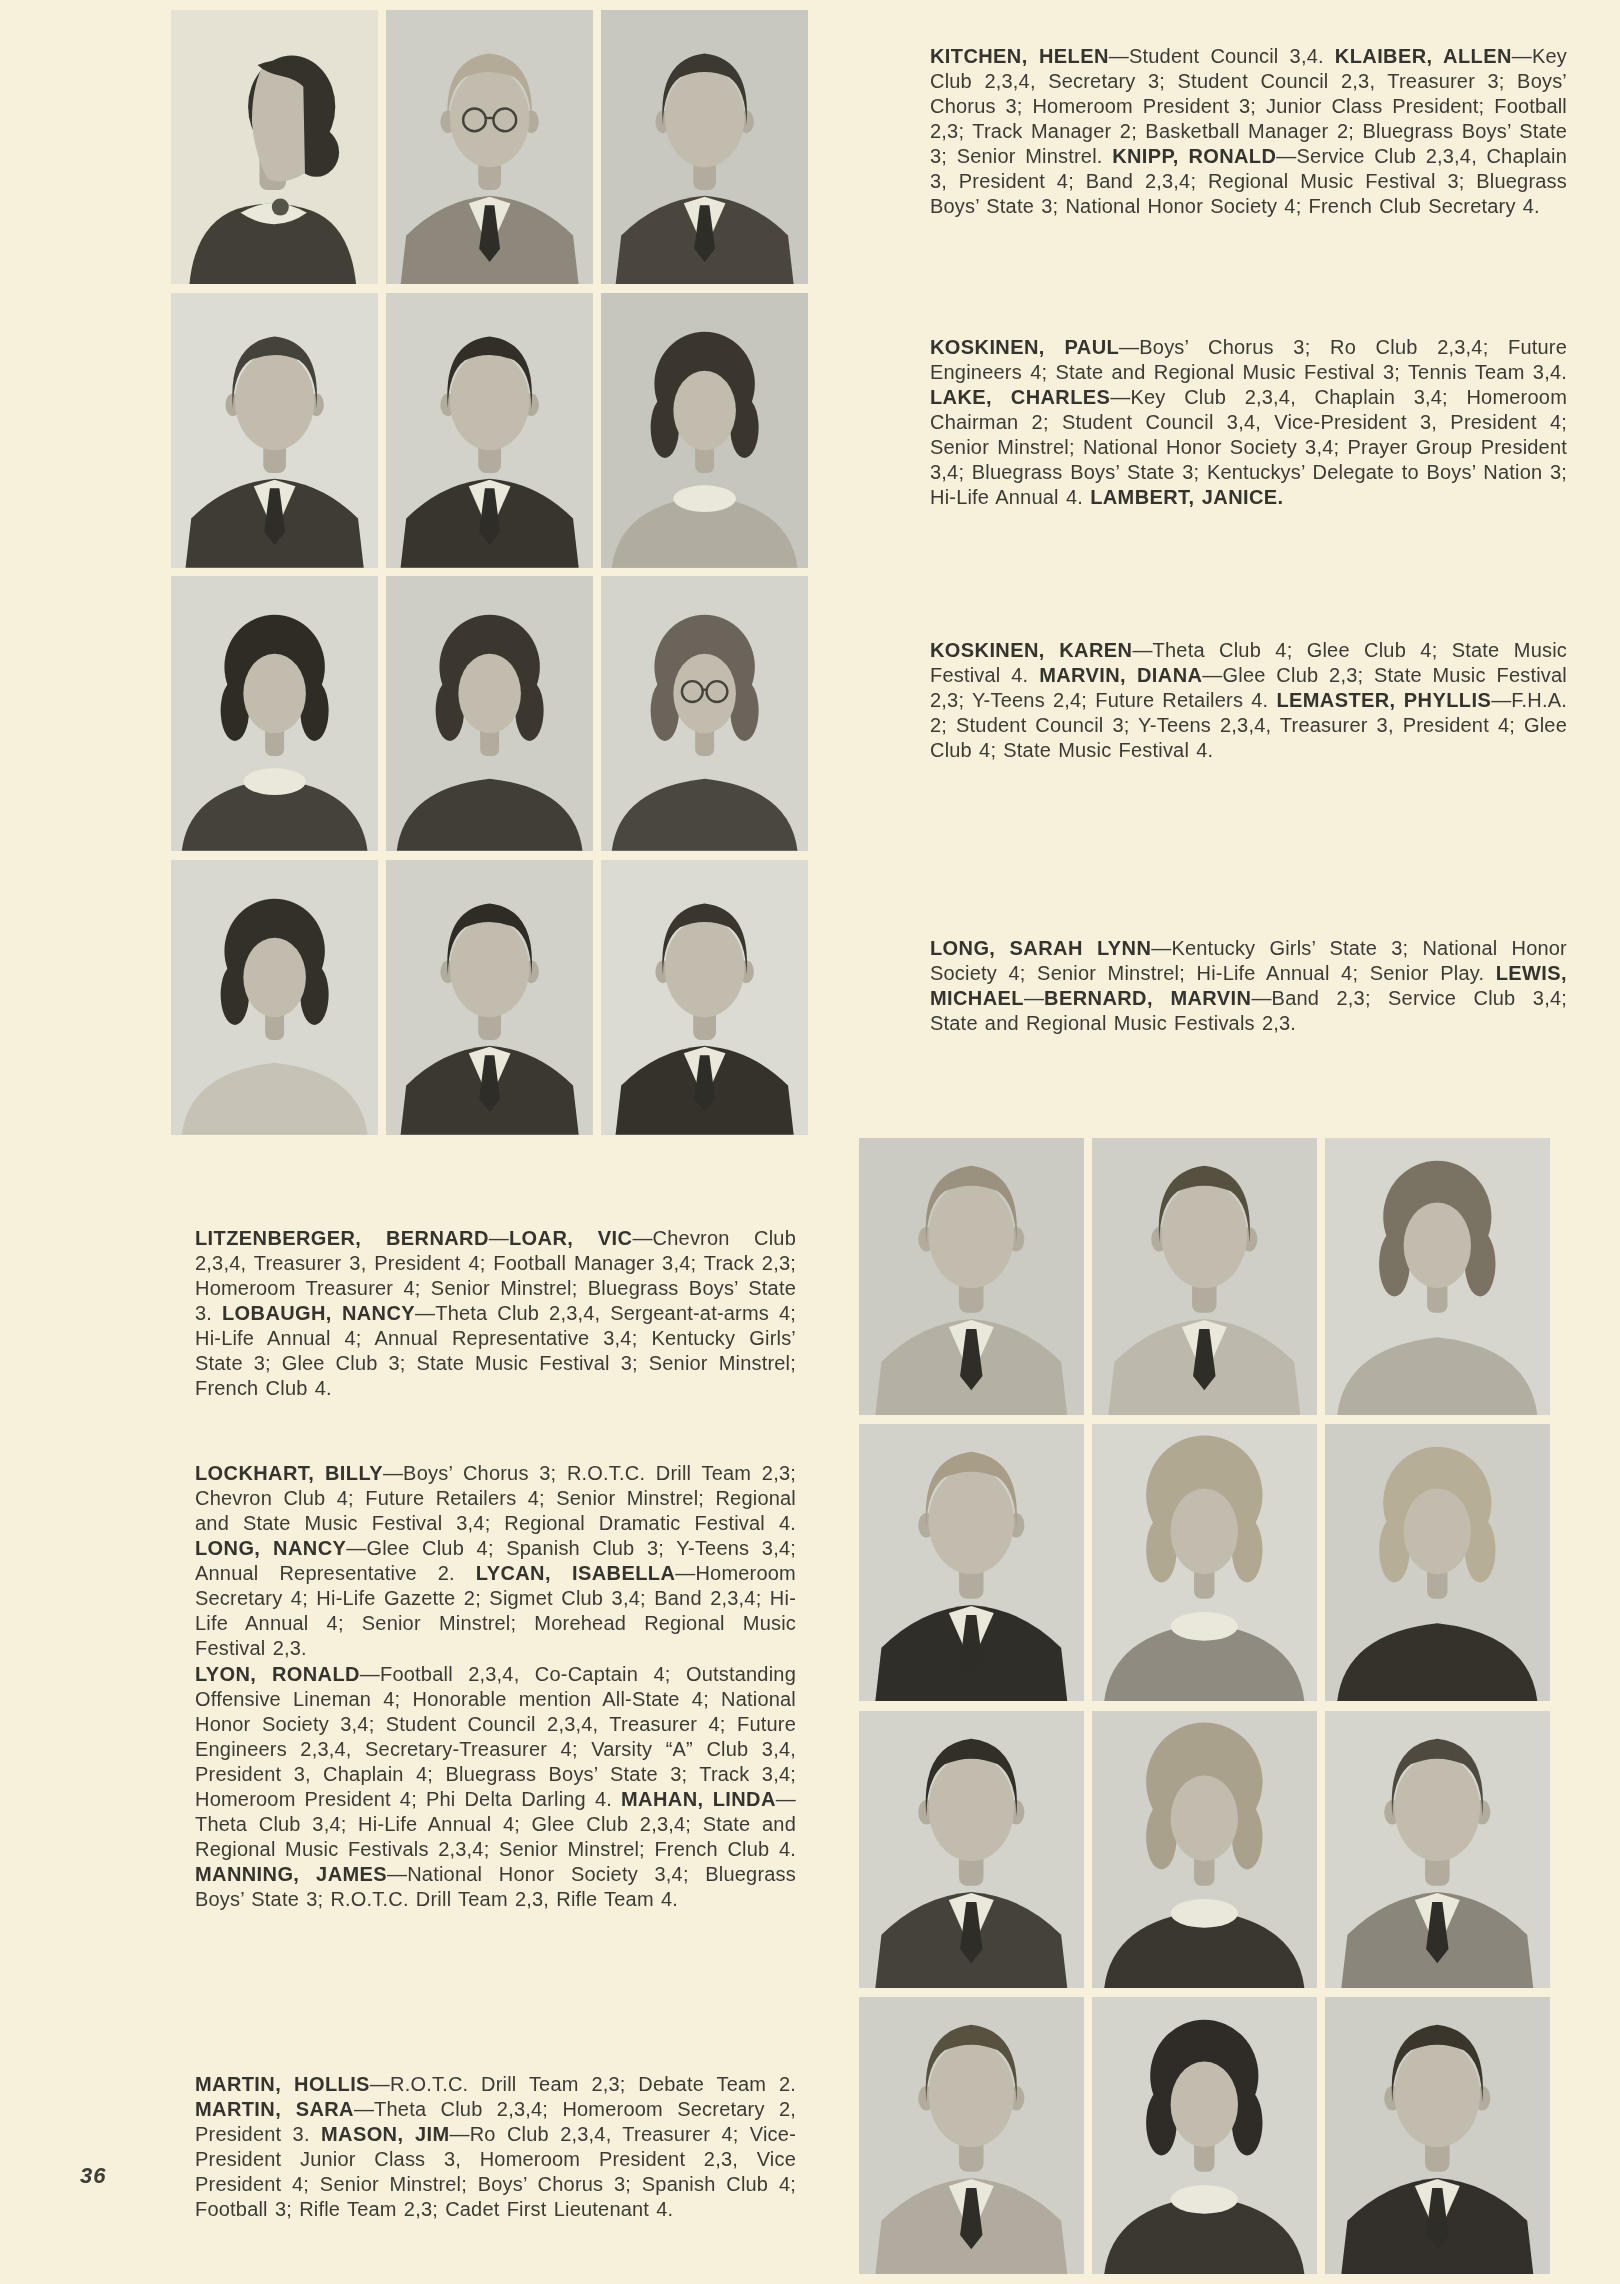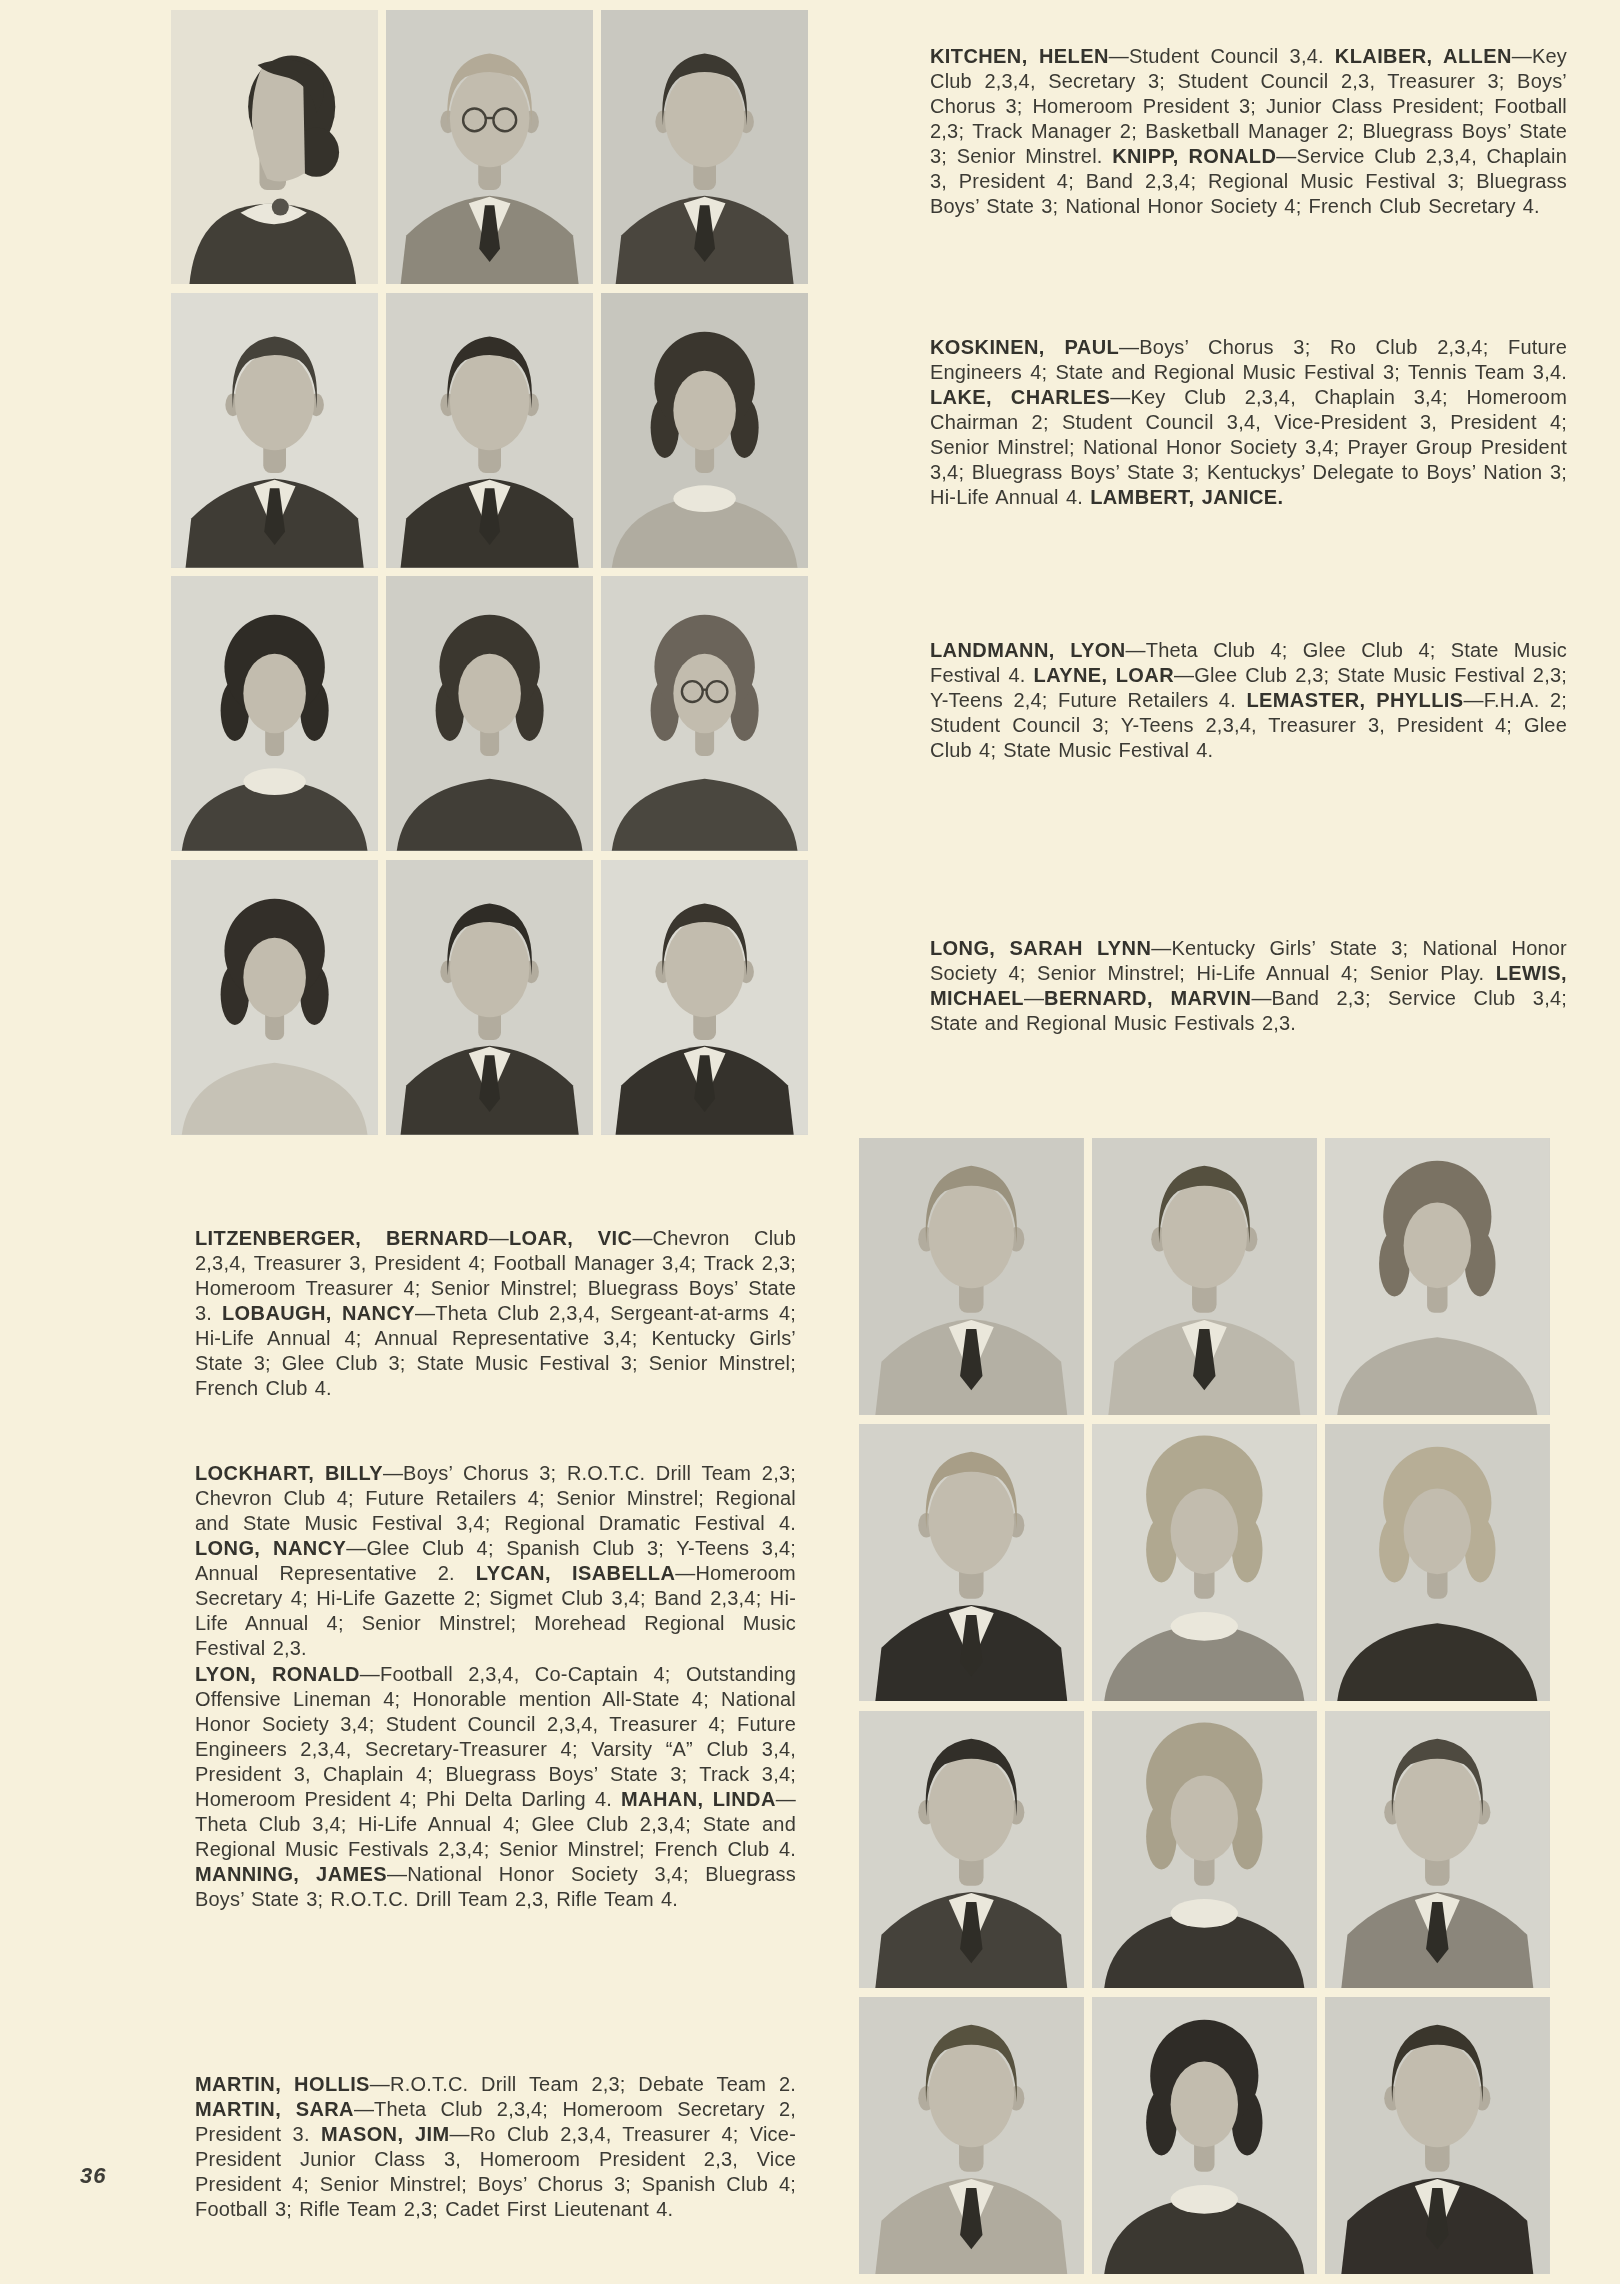--- a/index.html
+++ b/index.html
@@ -195,21 +195,21 @@
           <ellipse cx="154" cy="118" rx="8" ry="12" fill="#b2ac9e"></ellipse>
           <ellipse cx="110" cy="114" rx="42" ry="52" fill="#c2bcae"></ellipse>
           <path d="M66,122 Q60,52 110,46 Q160,52 154,122 Q154,84 136,71 Q110,60 84,71 Q66,84 66,122 Z" fill="#3a362e"></path>
         </svg>
       </div>
     </div>
 
   <div id="col-right" class="col">
       <p class="entry e1"><strong>KITCHEN, HELEN</strong><span>—Student Council 3,4.  </span><strong>KLAIBER, ALLEN</strong><span>—Key Club 2,3,4, Secretary 3; Student Council 2,3, Treasurer 3; Boys’ Chorus 3; Homeroom President 3; Junior Class President; Football 2,3; Track Manager 2; Basketball Manager 2; Bluegrass Boys’ State 3; Senior Minstrel. </span><strong>KNIPP, RONALD</strong><span>—Service Club 2,3,4, Chaplain 3, President 4; Band 2,3,4; Regional Music Festival 3; Bluegrass Boys’ State 3; National Honor Society 4; French Club Secretary 4.</span></p>
       <p class="entry e2"><strong>KOSKINEN, PAUL</strong><span>—Boys’ Chorus 3; Ro Club 2,3,4; Future Engineers 4; State and Regional Music Festival 3; Tennis Team 3,4.  </span><strong>LAKE, CHARLES</strong><span>—Key Club 2,3,4, Chaplain 3,4; Homeroom Chairman 2; Student Council 3,4, Vice-President 3, President 4; Senior Minstrel; National Honor Society 3,4; Prayer Group President 3,4; Bluegrass Boys’ State 3; Kentuckys’ Delegate to Boys’ Nation 3; Hi-Life Annual 4.  </span><strong>LAMBERT, JANICE.</strong></p>
-      <p class="entry e3"><strong>LANDMANN, LYON</strong><span>—Theta Club 4; Glee Club 4; State Music Festival 4.  </span><strong>LAYNE, LOAR</strong><span>—Glee Club 2,3; State Music Festival 2,3; Y-Teens 2,4; Future Retailers 4.  </span><strong>LEMASTER, PHYLLIS</strong><span>—F.H.A. 2; Student Council 3; Y-Teens 2,3,4, Treasurer 3, President 4; Glee Club 4; State Music Festival 4.</span></p>
+      <p class="entry e3"><strong>KOSKINEN, KAREN</strong><span>—Theta Club 4; Glee Club 4; State Music Festival 4.  </span><strong>MARVIN, DIANA</strong><span>—Glee Club 2,3; State Music Festival 2,3; Y-Teens 2,4; Future Retailers 4.  </span><strong>LEMASTER, PHYLLIS</strong><span>—F.H.A. 2; Student Council 3; Y-Teens 2,3,4, Treasurer 3, President 4; Glee Club 4; State Music Festival 4.</span></p>
       <p class="entry e4"><strong>LONG, SARAH LYNN</strong><span>—Kentucky Girls’ State 3; National Honor Society 4; Senior Minstrel; Hi-Life Annual 4; Senior Play.  </span><strong>LEWIS, MICHAEL</strong><span>—</span><strong>BERNARD, MARVIN</strong><span>—Band 2,3; Service Club 3,4; State and Regional Music Festivals 2,3.</span></p>
     </div>
 
   <div id="col-left" class="col">
       <p class="entry e1"><strong>LITZENBERGER, BERNARD</strong><span>—</span><strong>LOAR, VIC</strong><span>—Chevron Club 2,3,4, Treasurer 3, President 4; Football Manager 3,4; Track 2,3; Homeroom Treasurer 4; Senior Minstrel; Bluegrass Boys’ State 3.  </span><strong>LOBAUGH, NANCY</strong><span>—Theta Club 2,3,4, Sergeant-at-arms 4; Hi-Life Annual 4; Annual Representative 3,4; Kentucky Girls’ State 3; Glee Club 3; State Music Festival 3; Senior Minstrel; French Club 4.</span></p>
       <p class="entry e2"><strong>LOCKHART, BILLY</strong><span>—Boys’ Chorus 3; R.O.T.C. Drill Team 2,3; Chevron Club 4; Future Retailers 4; Senior Minstrel; Regional and State Music Festival 3,4; Regional Dramatic Festival 4.  </span><strong>LONG, NANCY</strong><span>—Glee Club 4; Spanish Club 3; Y-Teens 3,4; Annual Representative 2.  </span><strong>LYCAN, ISABELLA</strong><span>—Homeroom Secretary 4; Hi-Life Gazette 2; Sigmet Club 3,4; Band 2,3,4; Hi-Life Annual 4; Senior Minstrel; Morehead Regional Music Festival 2,3.</span></p>
       <p class="entry e3"><strong>LYON, RONALD</strong><span>—Football 2,3,4, Co-Captain 4; Outstanding Offensive Lineman 4; Honorable mention All-State 4; National Honor Society 3,4; Student Council 2,3,4, Treasurer 4; Future Engineers 2,3,4, Secretary-Treasurer 4; Varsity “A” Club 3,4, President 3, Chaplain 4; Bluegrass Boys’ State 3; Track 3,4; Homeroom President 4; Phi Delta Darling 4.  </span><strong>MAHAN, LINDA</strong><span>—Theta Club 3,4; Hi-Life Annual 4; Glee Club 2,3,4; State and Regional Music Festivals 2,3,4; Senior Minstrel; French Club 4.  </span><strong>MANNING, JAMES</strong><span>—National Honor Society 3,4; Bluegrass Boys’ State 3; R.O.T.C. Drill Team 2,3, Rifle Team 4.</span></p>
       <p class="entry e4"><strong>MARTIN, HOLLIS</strong><span>—R.O.T.C. Drill Team 2,3; Debate Team 2.  </span><strong>MARTIN, SARA</strong><span>—Theta Club 2,3,4; Homeroom Secretary 2, President 3.  </span><strong>MASON, JIM</strong><span>—Ro Club 2,3,4, Treasurer 4; Vice- President Junior Class 3, Homeroom President 2,3, Vice President 4; Senior Minstrel; Boys’ Chorus 3; Spanish Club 4; Football 3; Rifle Team 2,3; Cadet First Lieutenant 4.</span></p>
     </div>
 

